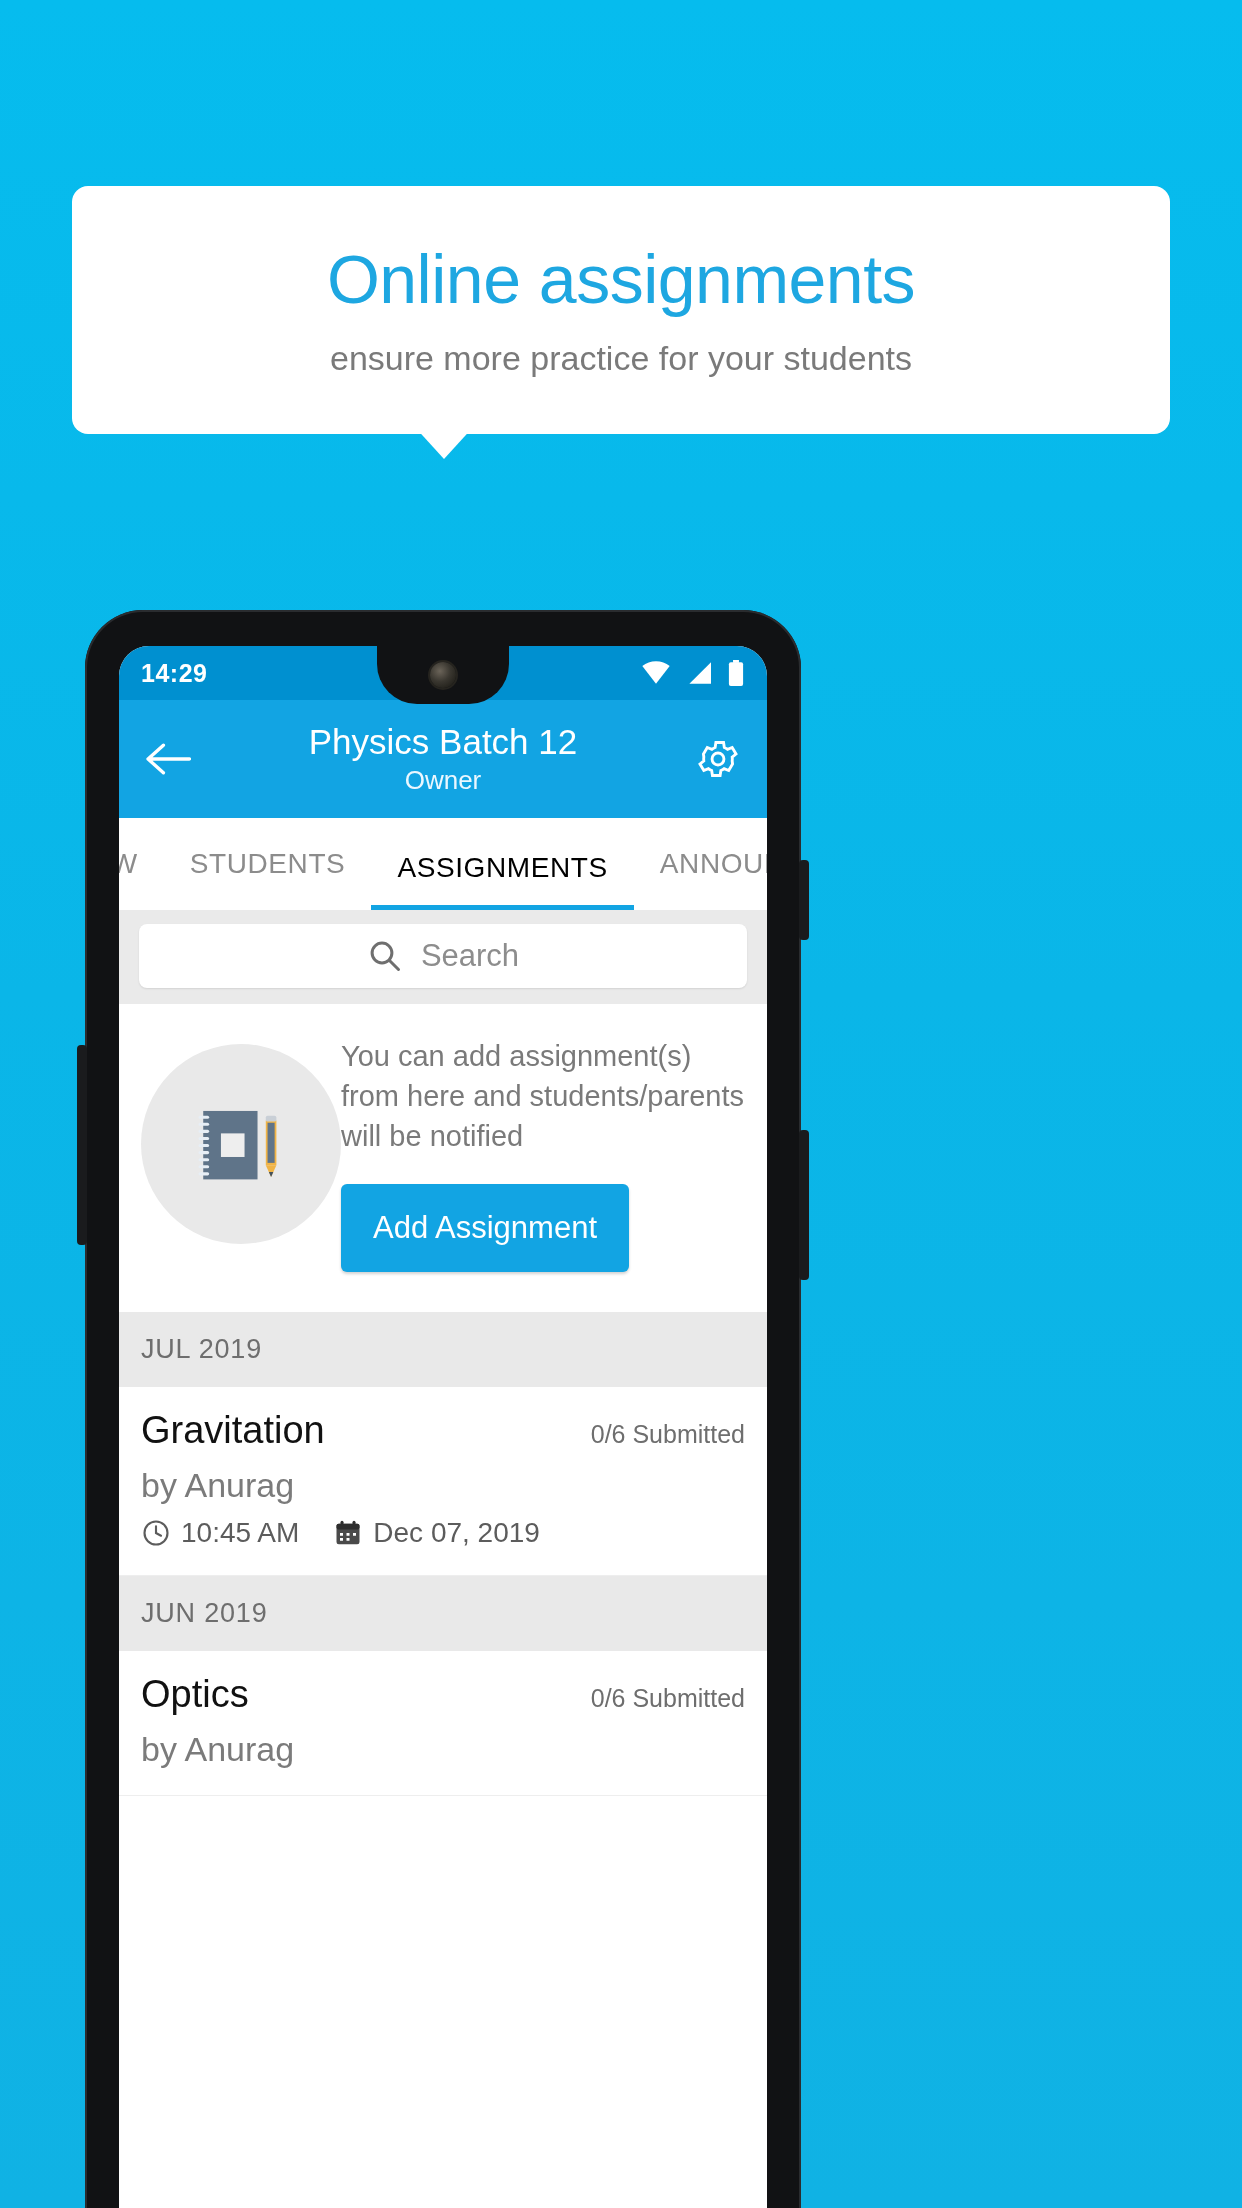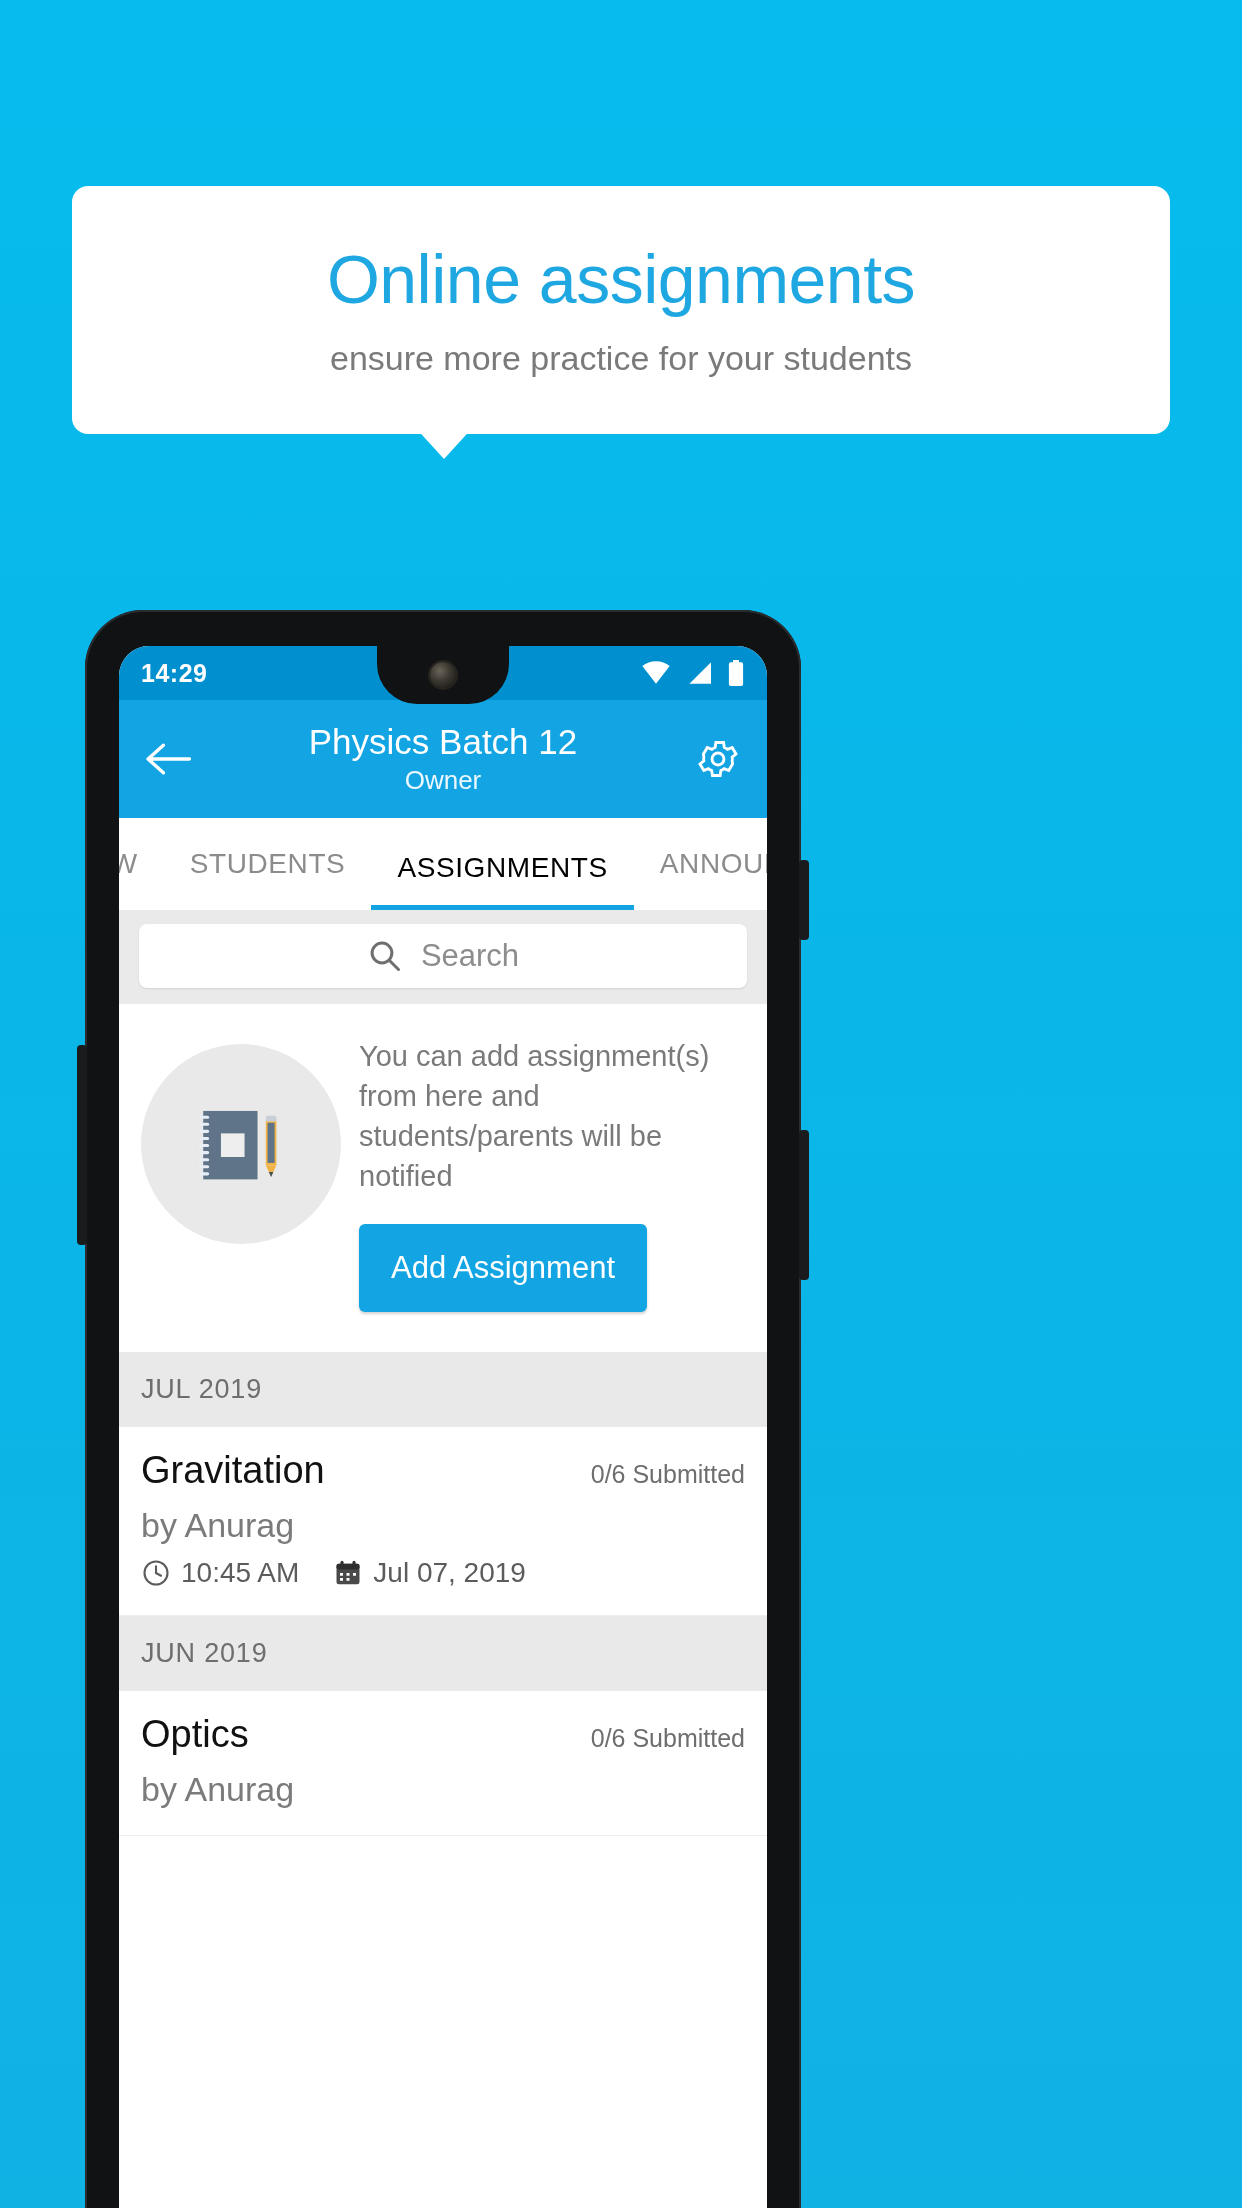--- a/index.html
+++ b/index.html
@@ -175,21 +175,20 @@
     gap: 18px;
     box-shadow: 0 1px 2px rgba(0,0,0,0.10);
   }
   .search-placeholder { font-size: 31px; color: #8d8d8d; }
 
   
   .empty {
     background: #ffffff;
     display: flex;
     padding: 26px 22px 40px 22px;
-    gap: 18px;
   }
   .empty-circle {
     flex: none;
     width: 200px; height: 200px;
     border-radius: 50%;
     background: #e9e9e9;
     display: flex;
     align-items: center;
     justify-content: center;
     margin-top: 14px;
@@ -382,21 +381,21 @@
             <rect x="15.6" y="2.2" width="2.4" height="4" rx="1.2" fill="#2e2e2e"></rect>
             <g fill="#ffffff">
               <rect x="5.6" y="12" width="2.4" height="2.2"></rect>
               <rect x="10.8" y="12" width="2.4" height="2.2"></rect>
               <rect x="16" y="12" width="2.4" height="2.2"></rect>
               <rect x="5.6" y="16" width="2.4" height="2.2"></rect>
               <rect x="10.8" y="16" width="2.4" height="2.2"></rect>
             </g>
           </svg>
         </span>
-        <span>Jul 07, 2019</span>
+        <span>Dec 07, 2019</span>
       </div>
     </div>
 
     <div class="month">JUN 2019</div>
     <div class="arow">
       <div class="arow-top">
         <div class="arow-title">Optics</div>
         <div class="arow-sub">0/6 Submitted</div>
       </div>
       <div class="arow-by">by Anurag</div>

